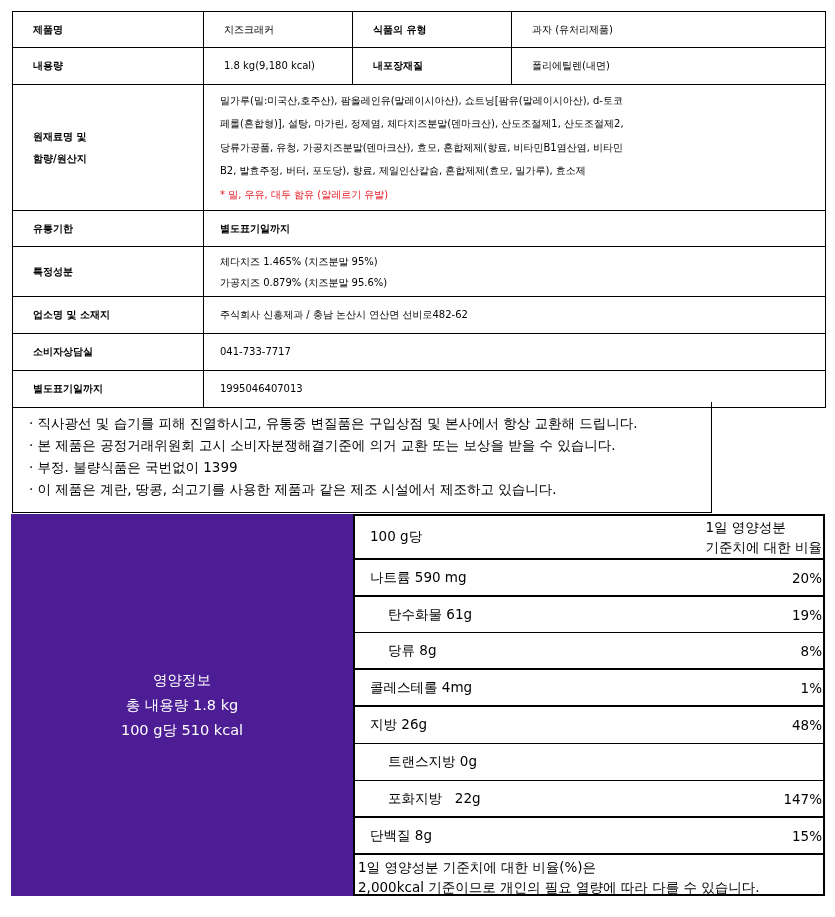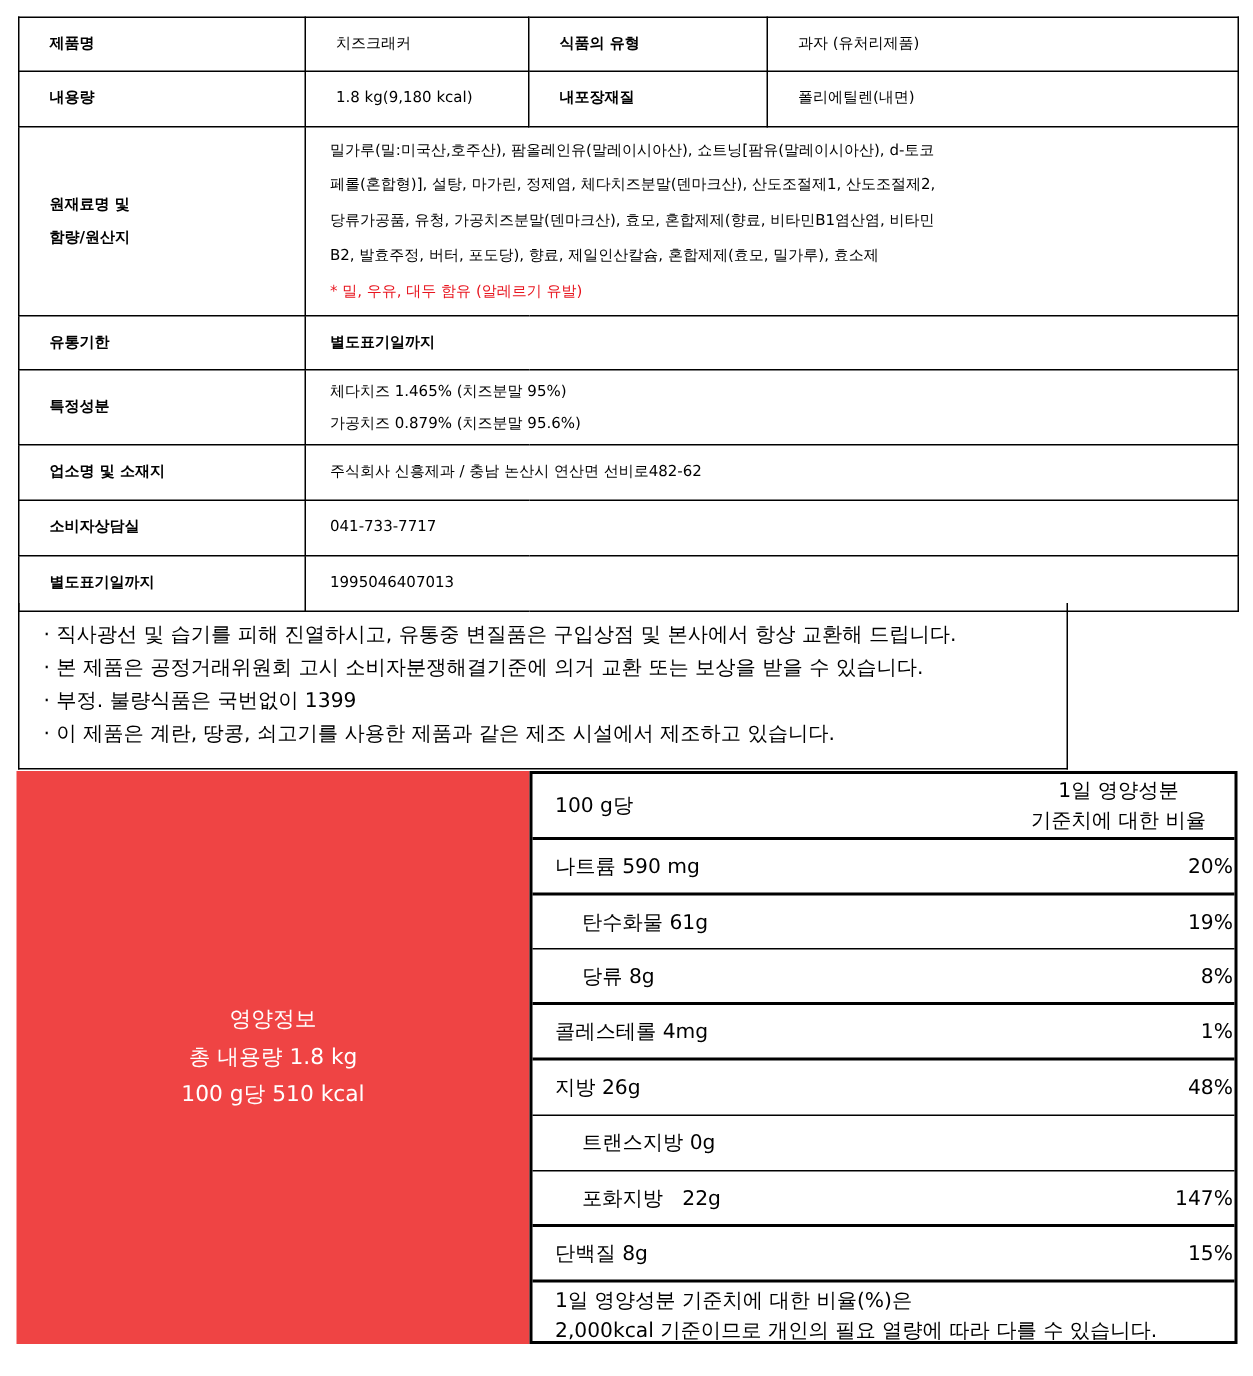--- a/index.html
+++ b/index.html
@@ -21,37 +21,37 @@
   .info-table td.val { font-weight: normal; }
   .info-table td.val.bold { font-weight: bold; }
   .allergy { color: #e8141e; }
   .notes {
     position: absolute; left: 12px; top: 402px; width: 700px; height: 111px;
     border-left: 1px solid #000; border-right: 1px solid #000; border-bottom: 1px solid #000;
     box-sizing: border-box; padding: 10px 0 0 16px; font-size: 13.5px; line-height: 22px;
   }
   .nutri-left {
     position: absolute; left: 11px; top: 514px; width: 342px; height: 382px;
-    background: #ef4444; color: #fff; display: flex; flex-direction: column;
+    background: #4c1d95; color: #fff; display: flex; flex-direction: column;
     align-items: center; justify-content: center; font-size: 14.5px; line-height: 25px;
   }
   .nutri-right {
     position: absolute; left: 353px; top: 514px; width: 472px; height: 382px;
     box-sizing: border-box; border: 2px solid #000; border-left: 2px solid #000;
     font-size: 13.5px;
   }
   .nrow {
     display: flex; justify-content: space-between; align-items: center;
     box-sizing: border-box; border-bottom: 1px solid #000; padding: 0 0 0 15px;
   }
   .nrow.thick { border-bottom: 2px solid #000; }
   .nrow .pct { text-align: center; padding-right: 1px; }
   .nrow.indent { padding-left: 33px; }
-  .hdr-right { text-align: center; line-height: 20px; padding-right: 19px; }
-  .footnote { padding: 2px 0 0 15px; line-height: 20px; }
+  .hdr-right { text-align: left; line-height: 20px; padding-right: 1px; }
+  .footnote { padding: 2px 0 0 3px; line-height: 20px; }
 </style>
 </head>
 <body>
 
 <table class="info-table">
   <colgroup>
     <col style="width:191px">
       <col style="width:149px">
       <col style="width:159px">
       <col style="width:314px">

